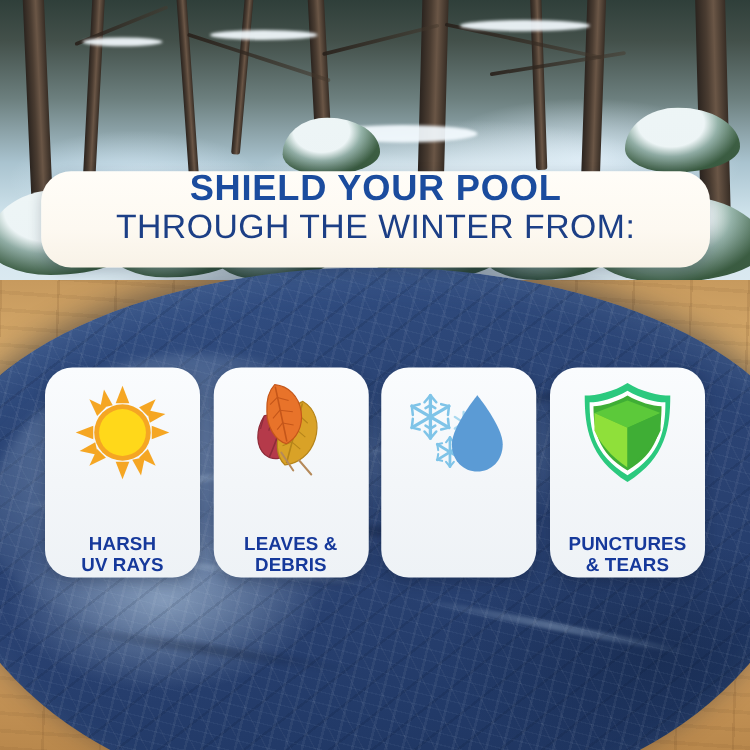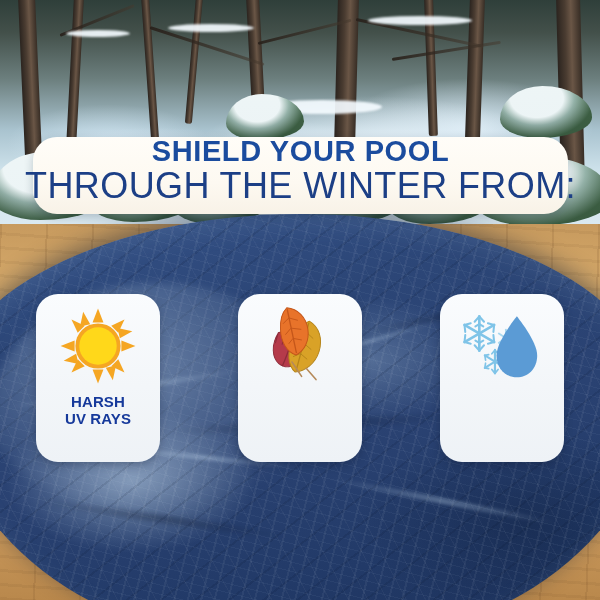--- a/index.html
+++ b/index.html
@@ -152,21 +152,21 @@
   }
   .headline-line1 {
     font-size: 29px;
     font-weight: 700;
     letter-spacing: .6px;
     color: #1b4c9e;
     line-height: 1.02;
     white-space: nowrap;
   }
   .headline-line2 {
-    font-size: 36px;
+    font-size: 27px;
     font-weight: 400;
     letter-spacing: .4px;
     color: #1c3f86;
     line-height: 1.02;
     white-space: nowrap;
   }
 
   
   .cards-row {
     position: absolute;
@@ -177,20 +177,21 @@
   }
   .feature-card {
     position: relative;
     width: 124px; height: 168px;
     border-radius: 22px;
     background: linear-gradient(180deg, #fafcfe 0%, #f3f6f9 55%, #eef2f6 100%);
     box-shadow: 0 3px 9px rgba(12,24,48,.30);
     display: flex;
     flex-direction: column;
     align-items: center;
+    justify-content: space-between;
   }
   .card-icon {
     height: 100px;
     width: 100%;
     display: flex;
     align-items: center;
     justify-content: center;
     padding-top: 4px;
     box-sizing: border-box;
   }
@@ -329,20 +330,22 @@
 
           <g transform="translate(20,6) rotate(-16)">
             <path d="M14 0 C27 5 34 18 32 33 C30 48 20 58 9 60 C-1 54 -5 38 -1 24 C2 11 7 4 14 0 Z" fill="#E8732A" stroke="#C4561A" stroke-width="1.2" stroke-linejoin="round"></path>
             <path d="M14 2 L10 58" stroke="#C4561A" stroke-width="1.6" fill="none"></path>
             <path d="M13 13 L4 18 M13 13 L23 19 M12 26 L3 32 M12 26 L24 31 M11 39 L4 44 M11 39 L21 44" stroke="#C4561A" stroke-width="1.1" fill="none"></path>
           </g>
 
           <path d="M58 78 L70 92 M40 70 L52 88" stroke="#B58A5A" stroke-width="2" stroke-linecap="round" fill="none"></path>
         </svg>
       </div>
+      <div class="card-label">LEAVES &amp;
+DEBRIS</div>
     </div>
 
     <div class="feature-card">
       <div class="card-icon">
         <svg width="86" height="80" viewBox="0 0 110 100">
 
           <g stroke="#7FC4E8" stroke-width="3.4" stroke-linecap="round" fill="none" transform="translate(26,34)">
             <line x1="0" y1="-22" x2="0" y2="22"></line>
             <line x1="-19" y1="-11" x2="19" y2="11"></line>
             <line x1="-19" y1="11" x2="19" y2="-11"></line>
@@ -369,17 +372,37 @@
             <line x1="0" y1="-11" x2="0" y2="11"></line>
             <line x1="-9" y1="-6" x2="9" y2="6"></line>
             <line x1="-9" y1="6" x2="9" y2="-6"></line>
           </g>
 
           <path d="M74 12 C74 12 100 44 100 62 C100 79 88 90 74 90 C60 90 48 79 48 62 C48 44 74 12 74 12 Z" fill="#5B9BD5"></path>
         </svg>
       </div>
     </div>
 
+    <div class="feature-card">
+      <div class="card-icon">
+        <svg width="78" height="84" viewBox="0 0 100 108">
+
+          <path d="M50 3 C36 12 18 16 6 16 C6 48 10 80 50 105 C90 80 94 48 94 16 C82 16 64 12 50 3 Z" fill="#2BC97E"></path>
+
+          <path d="M50 11 C37 19 21 23 11 23 C11 50 15 77 50 98 C85 77 89 50 89 23 C79 23 63 19 50 11 Z" fill="#ffffff"></path>
+
+          <path d="M50 16 C38 23 24 27 15 27 C15 51 19 75 50 93 C81 75 85 51 85 27 C76 27 62 23 50 16 Z" fill="#3FAE35"></path>
+
+          <path d="M50 21 L84 34 L50 49 L16 34 Z" fill="#5CC93A"></path>
+
+          <path d="M16 34 L50 49 L50 90 C33 79 21 64 16 52 Z" fill="#8FE03A"></path>
+
+          <path d="M84 34 L50 49 L50 90 C67 79 79 64 84 52 Z" fill="#3FAE35"></path>
+        </svg>
+      </div>
+      <div class="card-label">PUNCTURES
+&amp; TEARS</div>
+    </div>
 
   </div>
 
 
 </div>
 
 </body></html>

